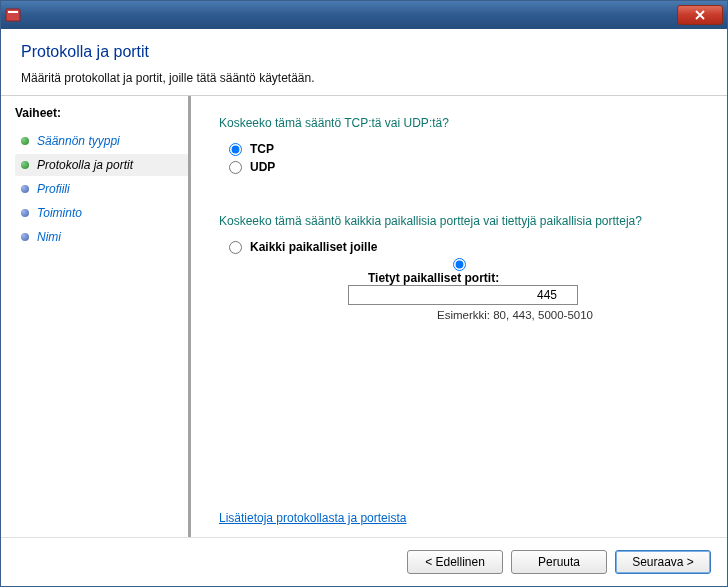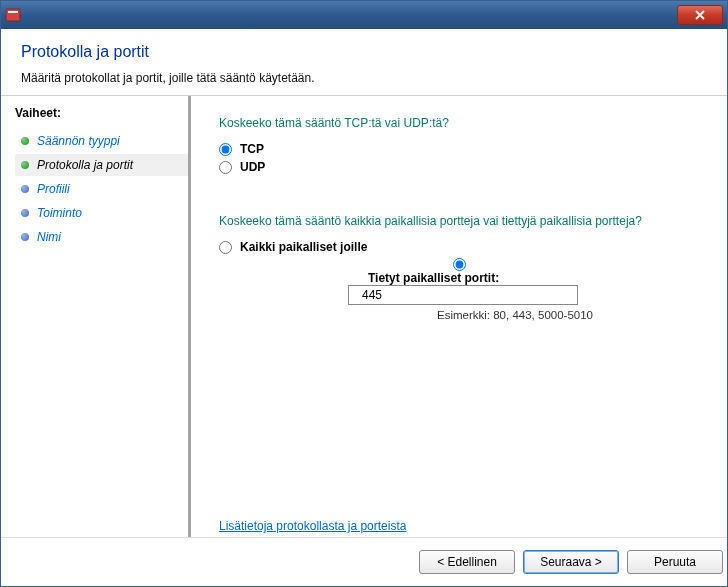--- a/index.html
+++ b/index.html
@@ -97,63 +97,64 @@
   .step.current .step-label { color: #000; }
   .content {
     flex: 1;
     padding: 20px 24px 10px 28px;
     position: relative;
   }
   .question { margin-bottom: 12px; color: #0f766e; }
   .radio-row {
     display: flex;
     align-items: center;
-    margin: 4px 0 4px 0;
+    margin: 4px 0 4px 10px;
   }
   .radio-row input[type=radio] { margin-right: 8px; }
   .radio-row label { font-weight: bold; color: #000; }
   .section-gap { height: 36px; }
   .ports-row {
     display: flex;
     align-items: center;
     margin: 4px 0 4px 4px;
     flex-direction: column;
   }
   .ports-row .label {
     font-weight: bold;
     width: 190px;
   }
   .port-input {
     width: 230px;
-    padding: 2px 13px;
+    padding: 2px 20px;
     border: 1px solid #888;
     font-family: inherit;
     font-size: 12px;
+    text-align: right;
   }
   .example {
     margin-left: 218px;
     color: #333;
     margin-top: 4px;
     font-size: 11.5px;
   }
   .more-link {
     position: absolute;
-    bottom: 4px;
+    bottom: 12px;
     left: 28px;
     color: #0066cc;
     text-decoration: underline;
     cursor: pointer;
   }
   .footer {
     height: 48px;
     border-top: 1px solid #e0e0e0;
     display: flex;
     align-items: center;
     justify-content: flex-end;
-    padding: 0 4px;
+    padding: 0 16px;
     gap: 8px;
   }
   .btn {
     min-width: 96px;
     height: 24px;
     background: linear-gradient(to bottom, #fdfdfd, #e8e8e8);
     border: 1px solid #8a8a8a;
     border-radius: 3px;
     font-family: inherit;
     font-size: 12px;
@@ -238,15 +239,15 @@
       <input class="port-input" type="text" value="445" style="">
     </div>
     <div class="example">Esimerkki: 80, 443, 5000-5010</div>
 
     <a class="more-link">Lisätietoja protokollasta ja porteista</a>
   </div>
 </div>
 
 <div class="footer">
   <button class="btn">&lt; Edellinen</button>
+  <button class="btn">Peruuta</button>
   <button class="btn default">Seuraava &gt;</button>
-  <button class="btn">Peruuta</button>
 </div>
 
 </body></html>

